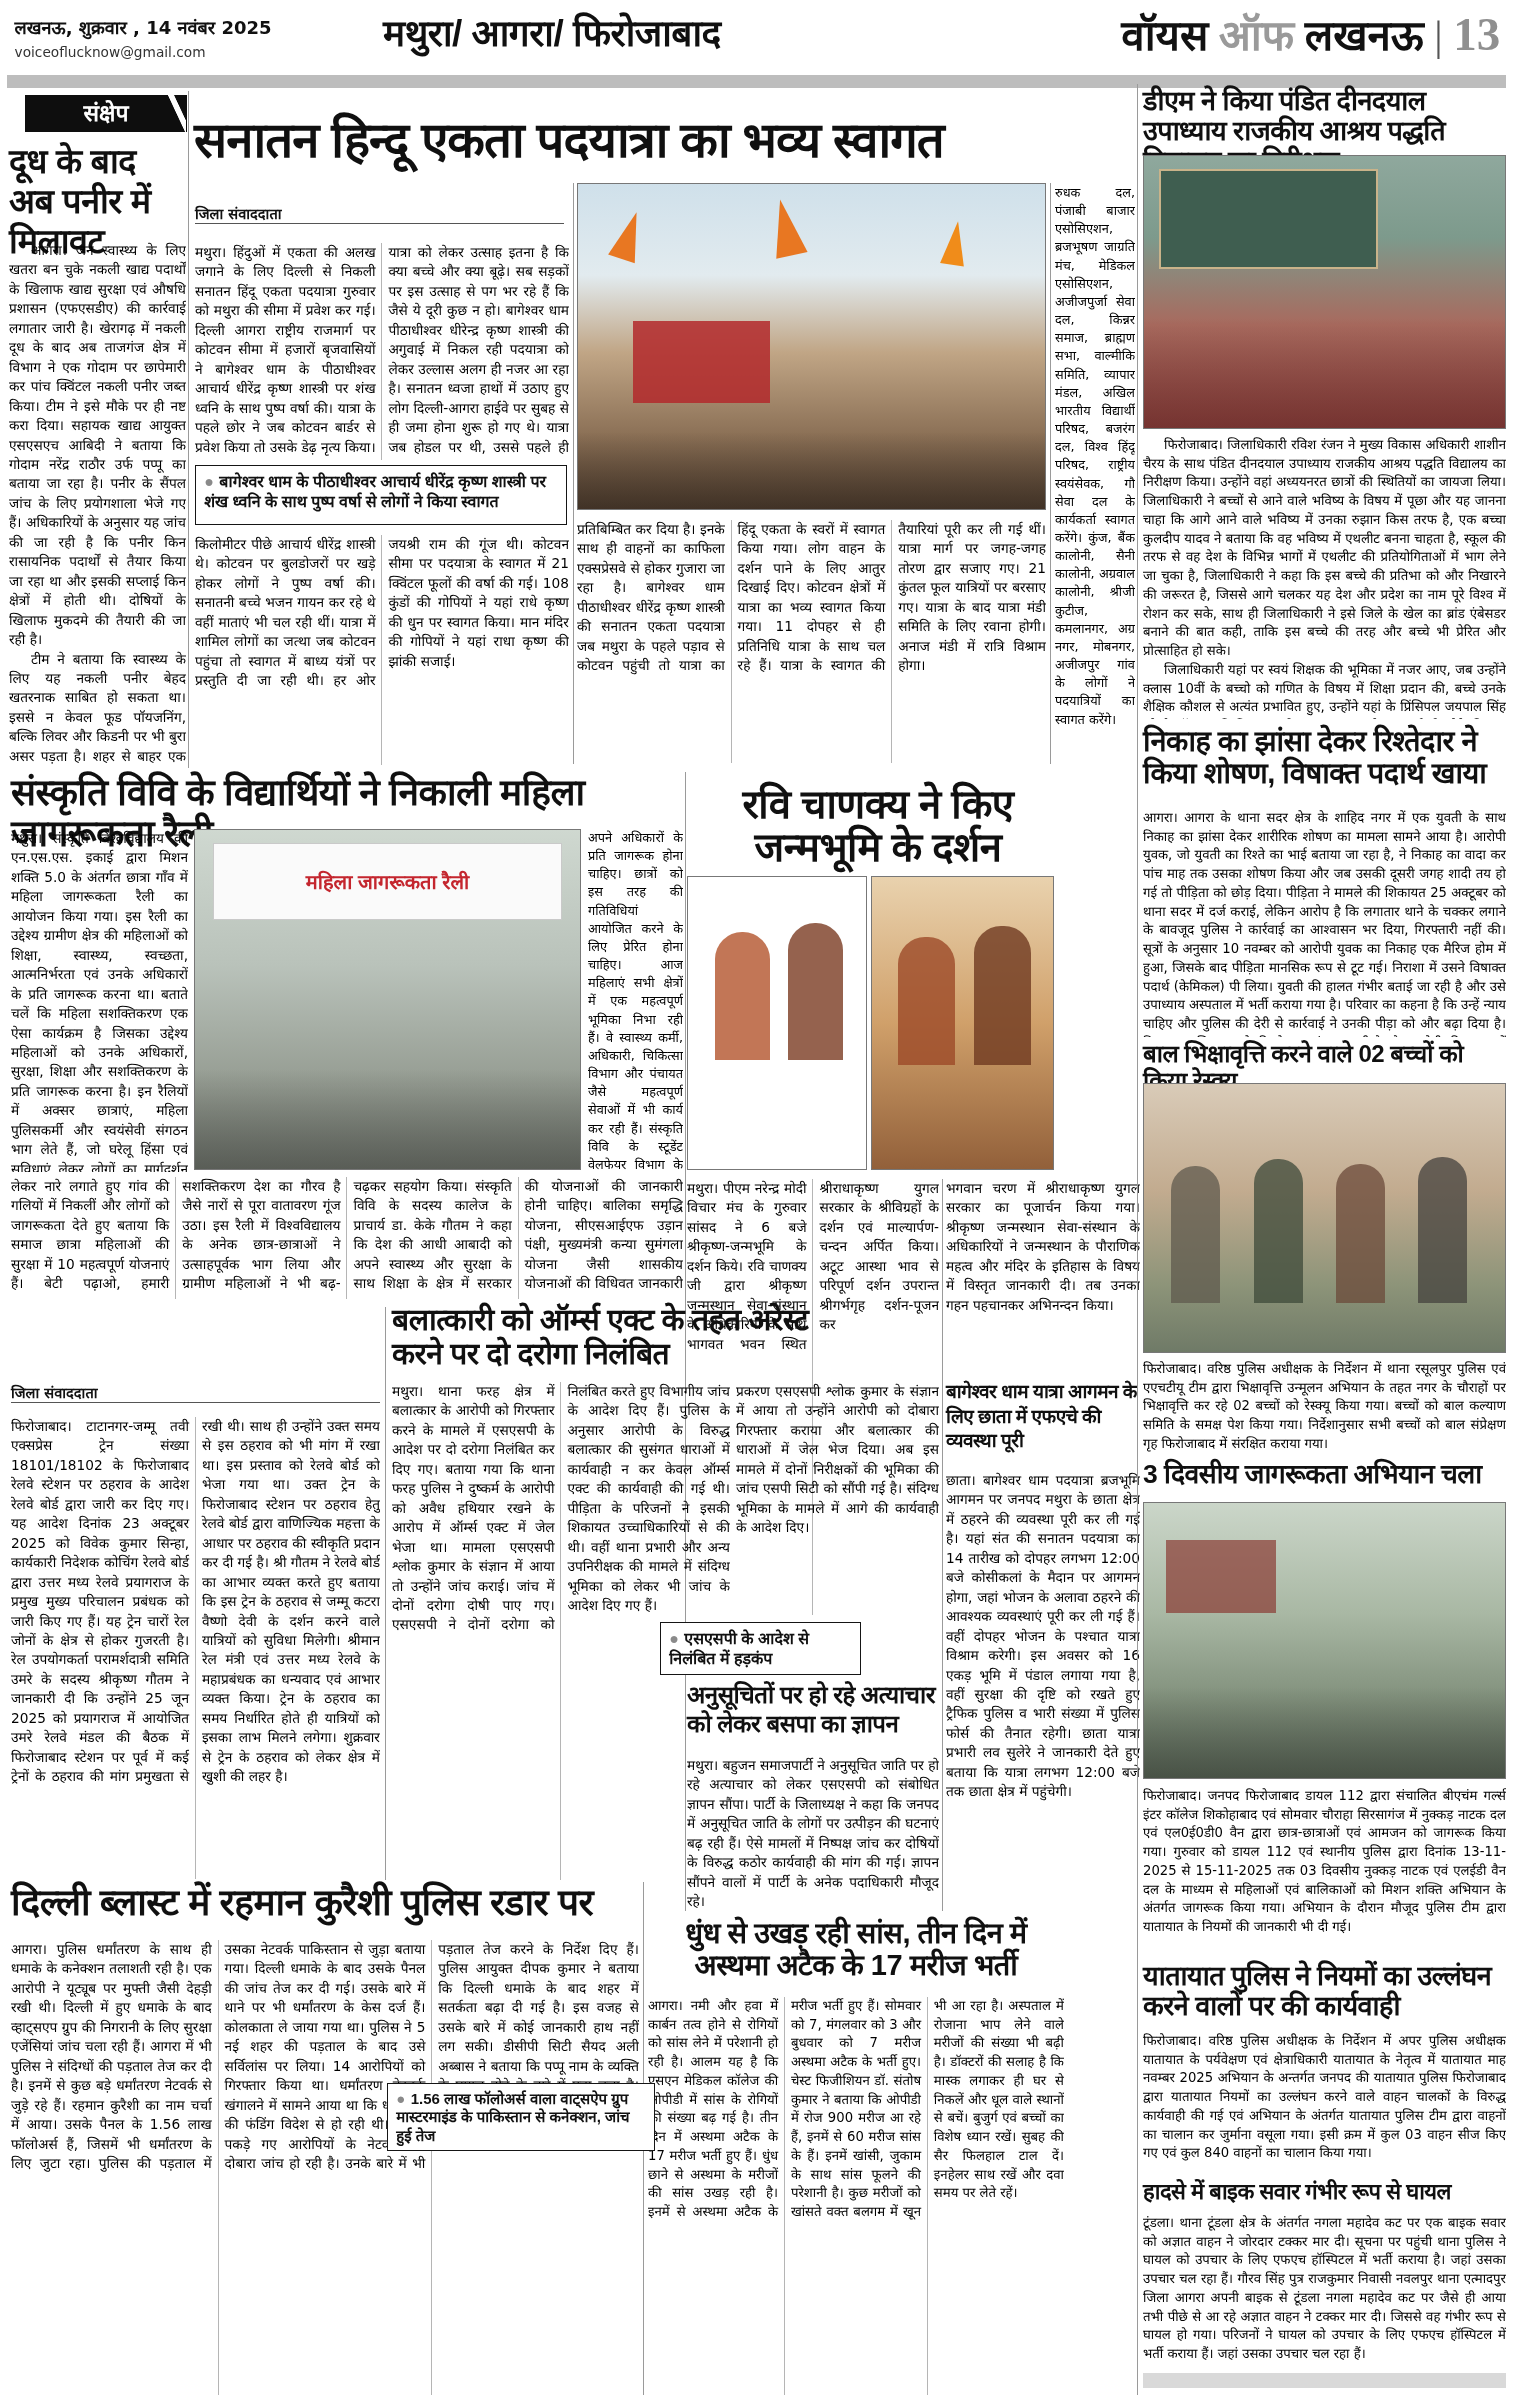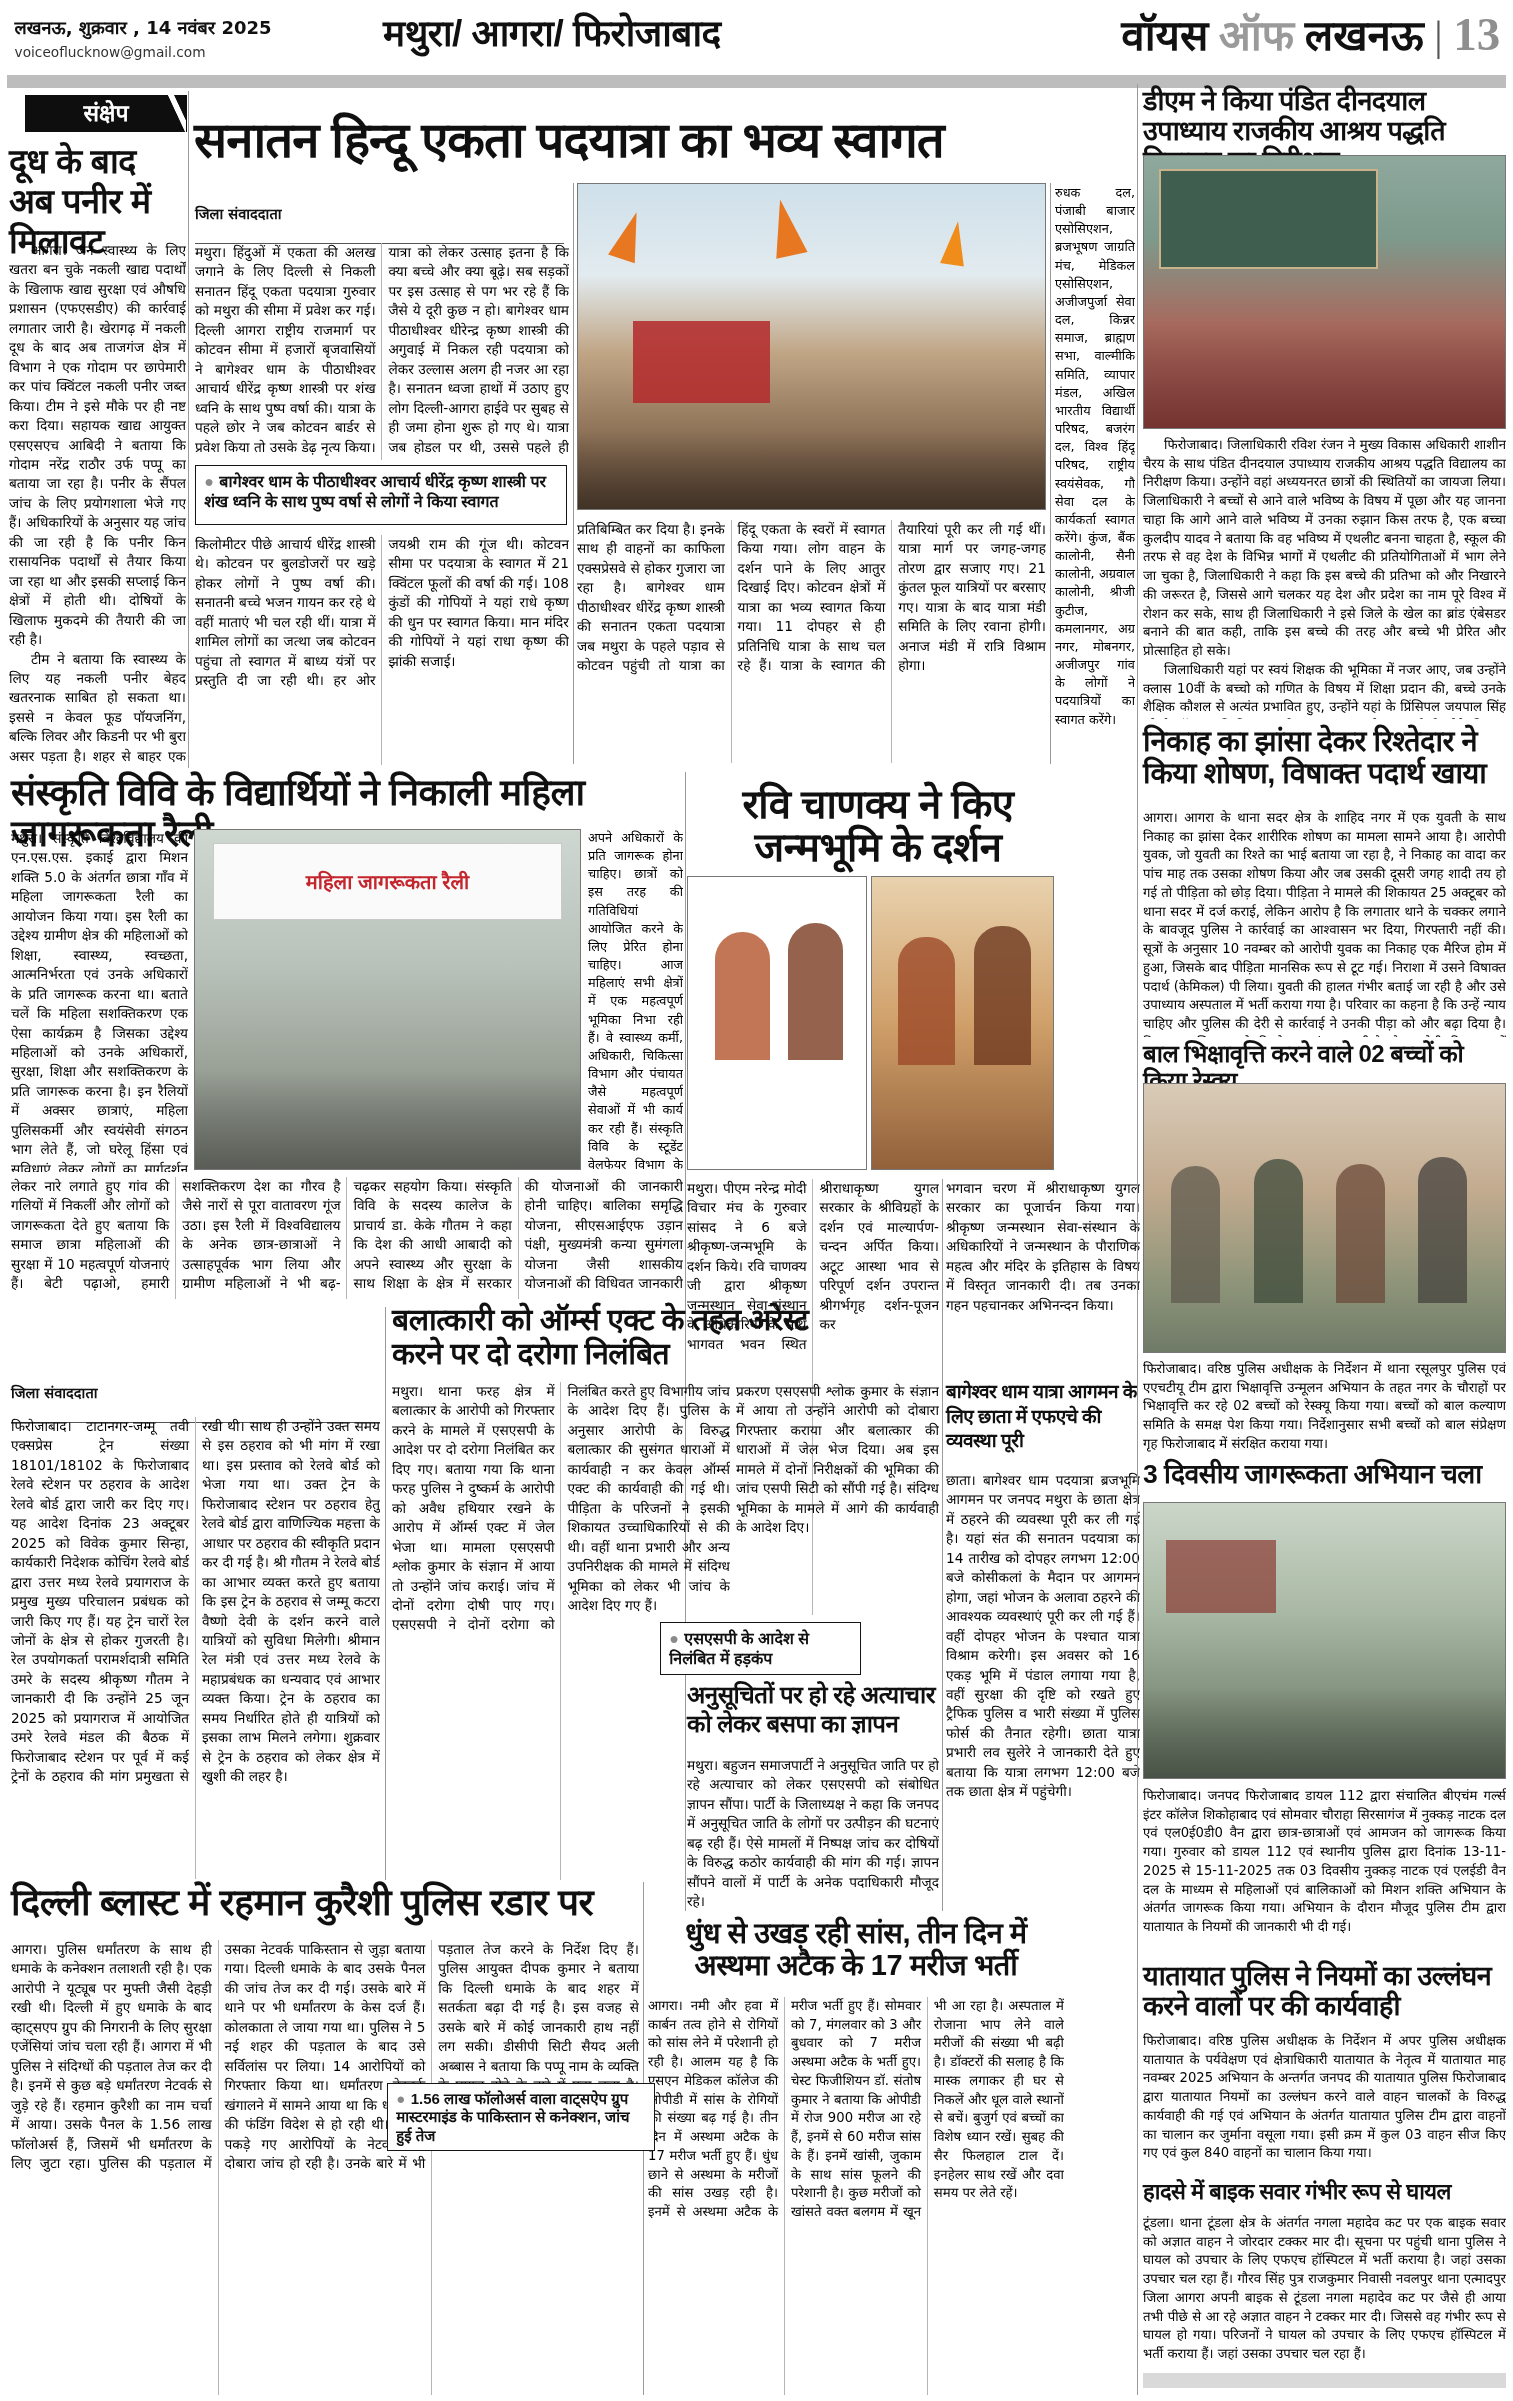--- a/index.html
+++ b/index.html
@@ -11,21 +11,21 @@
   }
   .abs { position: absolute; }
   .hl { font-family: "Liberation Sans", sans-serif; font-weight: 800; color: #101010; line-height: 1.12; letter-spacing: -0.5px; }
   .body-txt { font-size: 13.7px; line-height: 1.42; text-align: justify; color: #000000; overflow: hidden; }
   .body-txt p { text-indent: 1.6em; }
   .body-txt p:first-child { text-indent: 1.6em; }
   .cols2 { columns: 2; column-gap: 12.8px; column-rule: 0.9px solid #b5b5b5; }
   .cols3 { columns: 3; column-gap: 12.8px; column-rule: 0.9px solid #b5b5b5; }
   .cols4 { columns: 4; column-gap: 12.8px; column-rule: 0.9px solid #b5b5b5; }
   .vrule { position: absolute; width: 0.9px; background: #9a9a9a; }
-  .byline { font-weight: bold; font-size: 14.6px; border-bottom: 1.8px solid #555; padding-bottom: 20px; }
+  .byline { font-weight: bold; font-size: 14.6px; border-bottom: 1.8px solid #555; padding-bottom: 0; }
   .inset-box { border: 1.8px solid #151515; background: #fff; font-weight: 800; font-size: 16px; line-height: 1.25;
                padding: 5.5px 8.2px; z-index: 5; font-family: "Liberation Sans", sans-serif; }
   .bullet { color: #8a8a8a; margin-right: 5.5px; }
   .photo { position: absolute; overflow: hidden; border: 0.9px solid #777; }
   .gray-bar { background: #bdbdbd; }
 </style>
 </head>
 <body>
 
 <div class="page">

